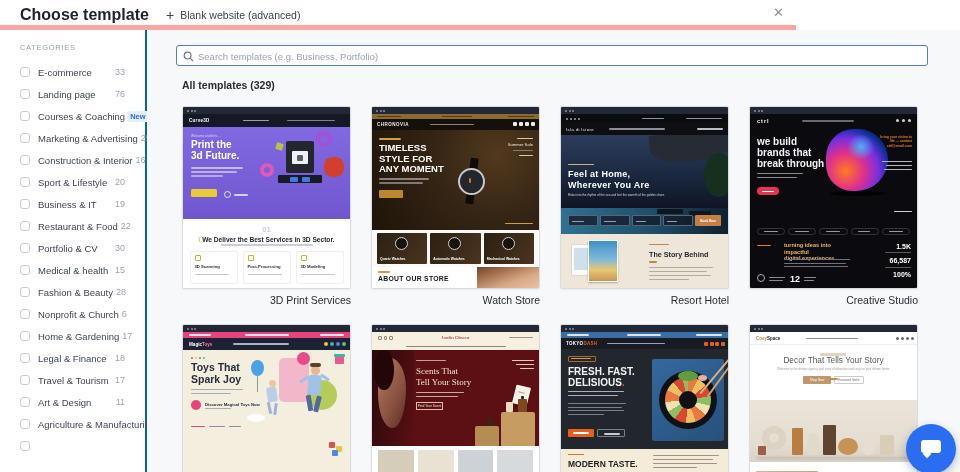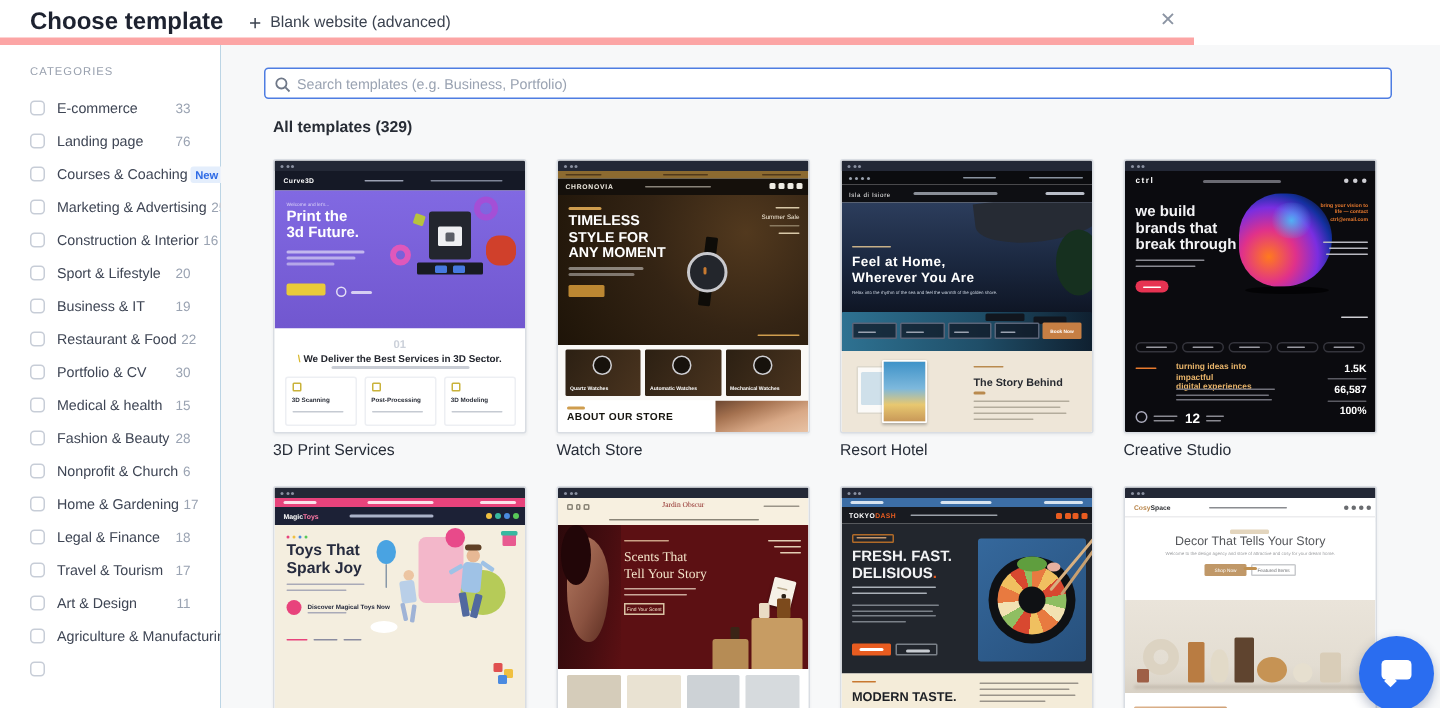--- a/index.html
+++ b/index.html
@@ -10,21 +10,21 @@
   .hdr{position:absolute;left:0;top:0;width:796px;height:30px;background:#fff;
     border-bottom:5px solid #fca5a5;z-index:5}
   .title{position:absolute;left:20px;top:6px;font-size:16px;font-weight:700;color:#1d2230}
   .blank-btn{position:absolute;left:166px;top:0;height:29px;display:flex;align-items:center;
     gap:6px;background:none;border:none;font-family:inherit;font-size:10.5px;color:#3c4350;cursor:pointer}
   .blank-btn .plus{font-size:14px;line-height:14px;font-weight:400;color:#3c4350}
   .close-btn{position:absolute;right:12px;top:5px;background:none;border:none;
     font-size:13px;color:#8b94a3;cursor:pointer;font-family:inherit}
   
   .sidebar{position:absolute;left:0;top:30px;width:148px;bottom:0;background:#fff;
-    border-right:1px solid #0369a1;padding:13px 0 0 20px}
+    border-right:3px solid #0369a1;padding:13px 0 0 20px}
   .cats-h{font-size:7.5px;letter-spacing:.7px;color:#98a0ae;margin-bottom:9px}
   .cat{display:flex;align-items:center;height:22px;padding-right:20px;cursor:pointer}
   .cb{width:10px;height:10px;border:1px solid #c7cdd7;border-radius:3px;background:#fff;
     flex:none;margin-right:8px}
   .cl{font-size:9.5px;color:#3e4554;flex:1;white-space:nowrap}
   .cc{font-size:9px;color:#9aa3b2;margin-left:3px}
   .badge{font-size:7.5px;font-weight:700;color:#2e6be6;background:#e4eefc;border-radius:2px;
     padding:1px 3px;margin-left:2px;flex:none}
   
   .main{position:absolute;left:147px;top:30px;right:0;bottom:0;background:#f7f8f9}
@@ -36,21 +36,21 @@
   .search-wrap input::placeholder{color:#9aa3b2}
   .all-h{position:absolute;left:182px;top:79px;font-size:10.5px;font-weight:700;color:#272c35}
   .grid{position:absolute;left:182px;top:106px;display:grid;
     grid-template-columns:repeat(4,169px);column-gap:20px;row-gap:17px}
   .card{width:169px}
   .shot{width:169px;height:183px;background:#fff;border:1px solid #d9dde3;border-radius:2px;
     overflow:hidden;box-shadow:0 1px 2px rgba(25,35,55,.06);cursor:pointer}
   .chrome{height:7px;background:#232836;display:flex;align-items:center;gap:1.5px;padding-left:4px}
   .chrome i{position:static;width:2px;height:2px;border-radius:50%;background:#8a90a0}
   .pv{position:relative;height:174px;overflow:hidden}
-  .cap{margin-top:5px;height:13px;text-align:left;font-size:10.5px;color:#272d38}
+  .cap{margin-top:5px;height:13px;text-align:right;font-size:10.5px;color:#272d38}
   .b{position:absolute;border-radius:1px}
   
   .c0nav{height:13px;background:#151926;display:flex;align-items:center;padding:0 6px;position:relative}
   .c0brand{font-size:4.5px;font-weight:700;color:#fff;letter-spacing:.3px}
   .c0hero{position:relative;height:92px;background:linear-gradient(180deg,#8169e2,#7157cf);overflow:hidden}
   .c0kick{position:absolute;left:8px;top:7px;font-size:3.2px;color:#ded6f8}
   .c0h{position:absolute;left:8px;top:12px;font-size:10px;line-height:11px;font-weight:800;color:#fff}
   .c0btn{position:absolute;left:8px;top:62px;width:26px;height:8px;background:#e9ca39;border-radius:1.5px}
   .c0body{height:62px;background:#fff;text-align:center;position:relative}
   .c0num{font-size:7.5px;font-weight:700;color:#ccd1da;padding-top:6px}

